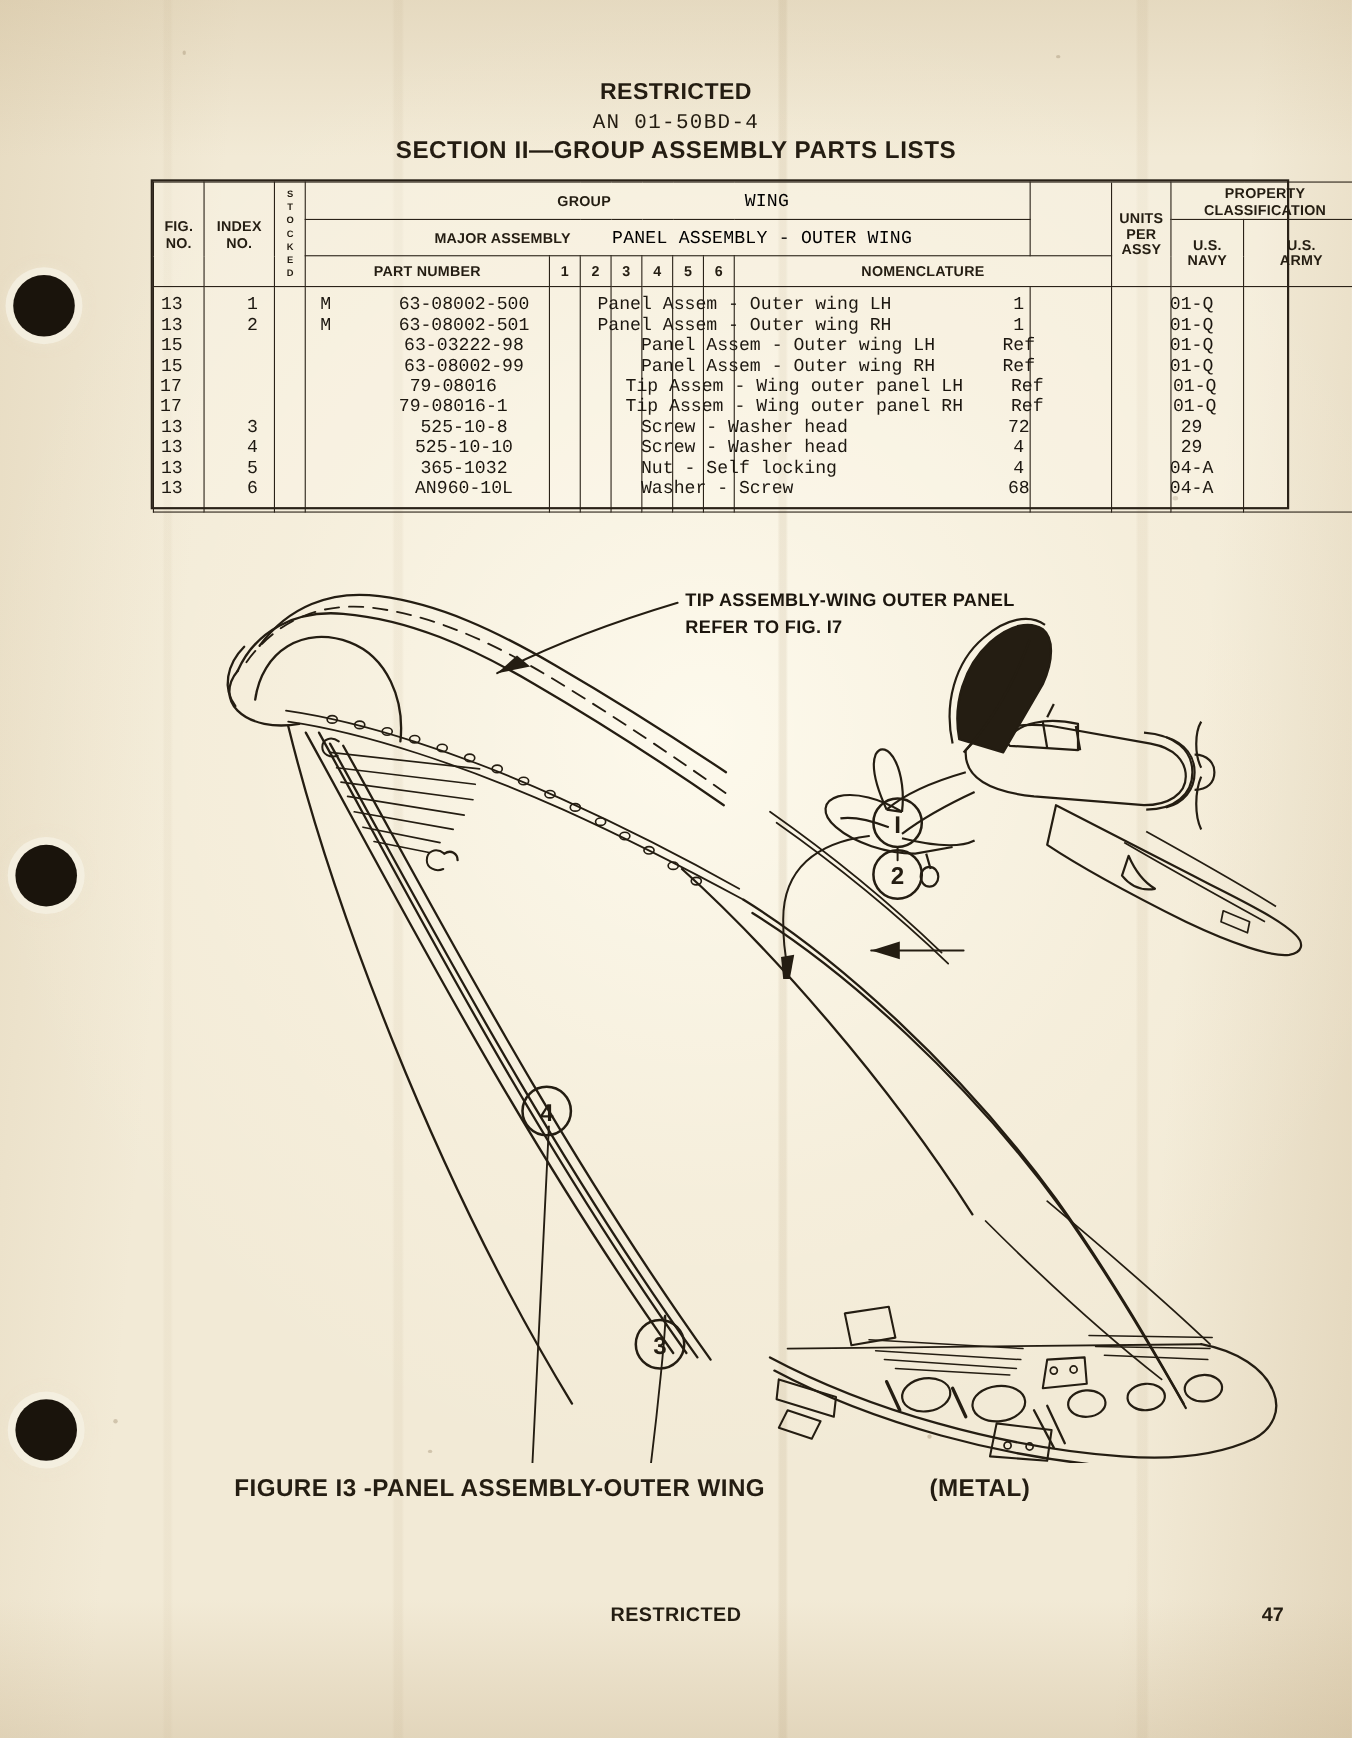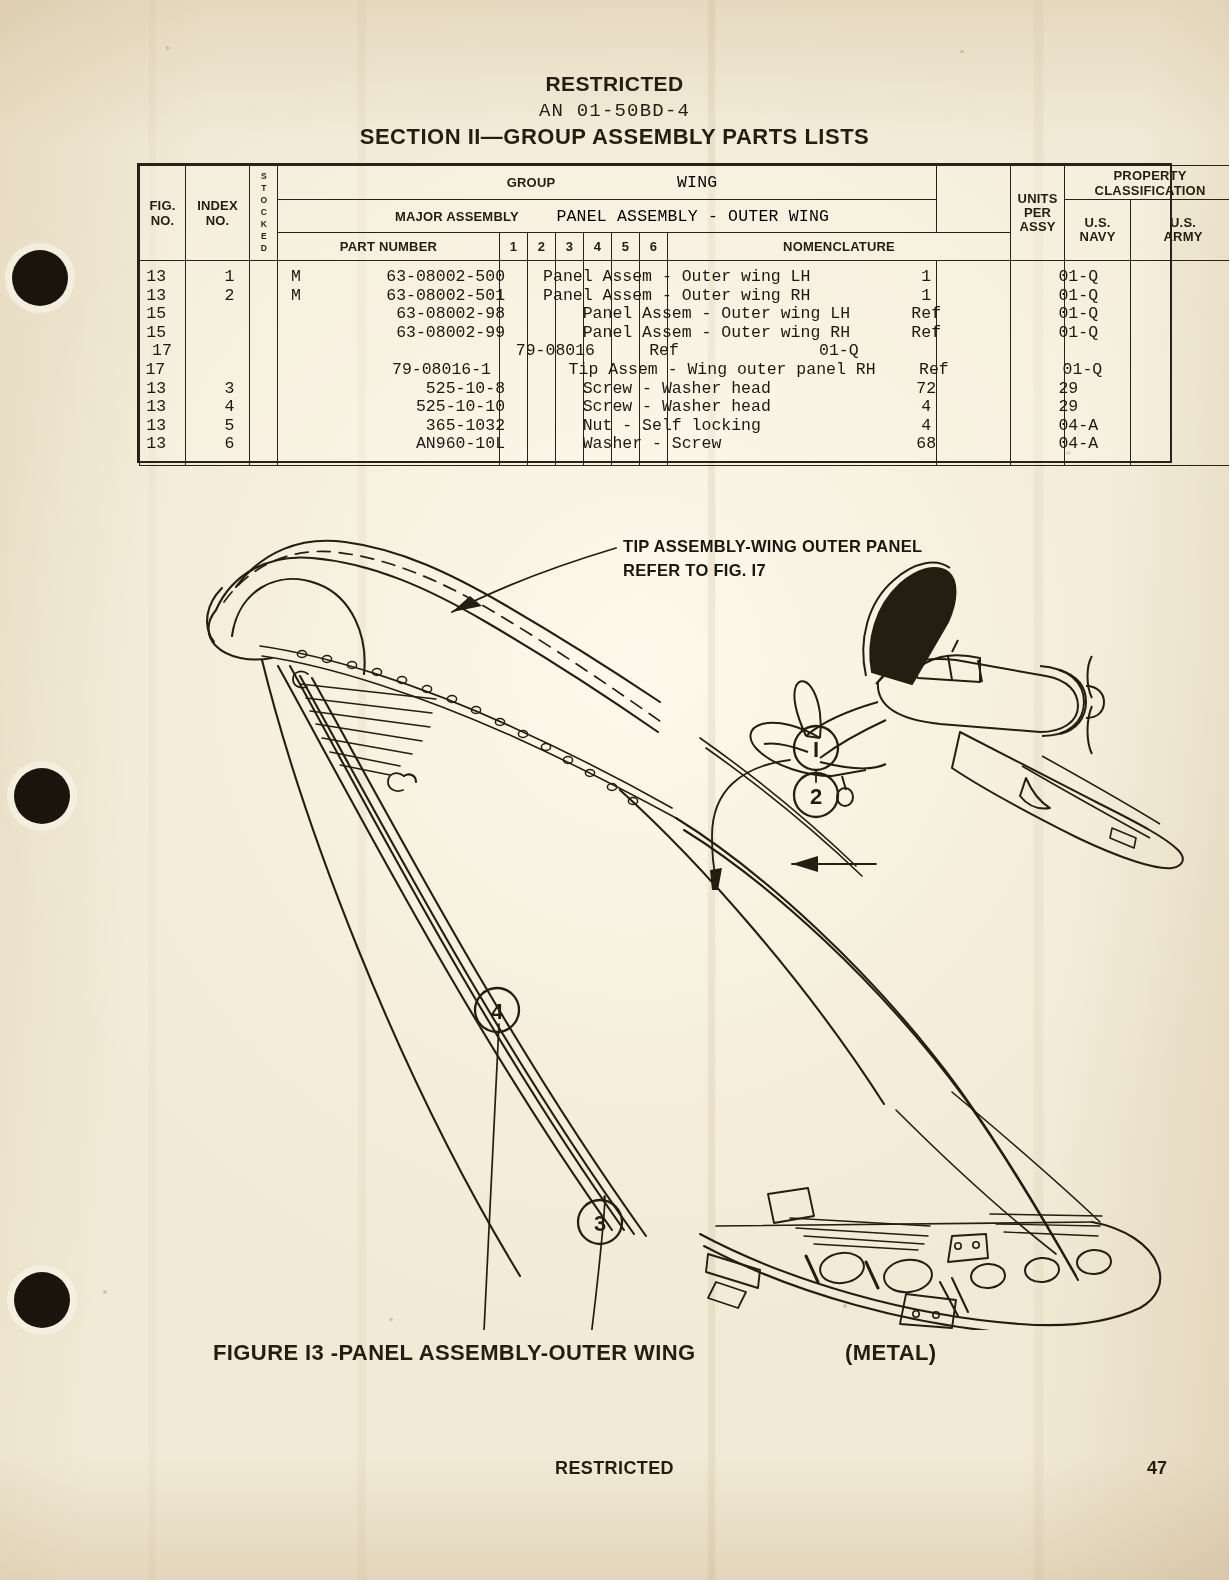--- a/index.html
+++ b/index.html
@@ -112,25 +112,25 @@
     line-height: 18.6px;
     font-family: "Liberation Mono", monospace;
     font-size: 16.5px;
     color: #1d1811;
     white-space: pre;
     gap: 32px;
   }
   .c-fig   { width: 46px; text-align: center; }
   .c-idx   { width: 64px; text-align: center; }
   .c-stk   { width: 28px; text-align: center; }
-  .c-part  { width: 222px; text-align: right; box-sizing: border-box; }
+  .c-part  { width: 222px; text-align: center; box-sizing: border-box; }
   .c-nom   { width: 437px; text-align: left; padding-left: 6px; box-sizing: border-box; }
   .c-units { width: 74px; text-align: center; }
   .c-navy  { width: 54px; text-align: center; }
-  .c-army  { width: 66px; text-align: left; }
+  .c-army  { width: 66px; text-align: center; }
   .c-brit  { width: 40px; }
 
   
   .illus { position: absolute; left: 0; top: 470px; width: 1229px; height: 860px; }
   .callout-text {
     position: absolute;
     font-size: 16.5px;
     font-weight: bold;
     letter-spacing: 0.3px;
     line-height: 1.45;
@@ -270,23 +270,23 @@
         <td></td>
         <td></td>
       </tr>
     </tbody>
       </table>
   </div>
 
   <div class="data-grid" id="data-grid">
       <div class="data-row"><div class="c-fig">13</div><div class="c-idx">1</div><div class="c-stk">M</div><div class="c-part">63-08002-500</div><div class="c-nom">Panel Assem - Outer wing LH</div><div class="c-units">1</div><div class="c-navy"></div><div class="c-army">01-Q</div><div class="c-brit"></div></div>
       <div class="data-row"><div class="c-fig">13</div><div class="c-idx">2</div><div class="c-stk">M</div><div class="c-part">63-08002-501</div><div class="c-nom">Panel Assem - Outer wing RH</div><div class="c-units">1</div><div class="c-navy"></div><div class="c-army">01-Q</div><div class="c-brit"></div></div>
-      <div class="data-row"><div class="c-fig">15</div><div class="c-idx"></div><div class="c-stk"></div><div class="c-part">63-08002-98</div><div class="c-nom">    Panel Assem - Outer wing LH</div><div class="c-units">Ref</div><div class="c-navy"></div><div class="c-army">01-Q</div><div class="c-brit"></div></div>
+      <div class="data-row"><div class="c-fig">15</div><div class="c-idx"></div><div class="c-stk"></div><div class="c-part">63-03222-98</div><div class="c-nom">    Panel Assem - Outer wing LH</div><div class="c-units">Ref</div><div class="c-navy"></div><div class="c-army">01-Q</div><div class="c-brit"></div></div>
       <div class="data-row"><div class="c-fig">15</div><div class="c-idx"></div><div class="c-stk"></div><div class="c-part">63-08002-99</div><div class="c-nom">    Panel Assem - Outer wing RH</div><div class="c-units">Ref</div><div class="c-navy"></div><div class="c-army">01-Q</div><div class="c-brit"></div></div>
-      <div class="data-row"><div class="c-fig">17</div><div class="c-idx"></div><div class="c-stk"></div><div class="c-part">79-08016</div><div class="c-units">Ref</div><div class="c-navy"></div><div class="c-army">01-Q</div><div class="c-brit"></div></div>
+      <div class="data-row"><div class="c-fig">17</div><div class="c-idx"></div><div class="c-stk"></div><div class="c-part">79-08016</div><div class="c-nom">    Tip Assem - Wing outer panel LH</div><div class="c-units">Ref</div><div class="c-navy"></div><div class="c-army">01-Q</div><div class="c-brit"></div></div>
       <div class="data-row"><div class="c-fig">17</div><div class="c-idx"></div><div class="c-stk"></div><div class="c-part">79-08016-1</div><div class="c-nom">    Tip Assem - Wing outer panel RH</div><div class="c-units">Ref</div><div class="c-navy"></div><div class="c-army">01-Q</div><div class="c-brit"></div></div>
       <div class="data-row"><div class="c-fig">13</div><div class="c-idx">3</div><div class="c-stk"></div><div class="c-part">525-10-8</div><div class="c-nom">    Screw - Washer head</div><div class="c-units">72</div><div class="c-navy"></div><div class="c-army">29</div><div class="c-brit"></div></div>
       <div class="data-row"><div class="c-fig">13</div><div class="c-idx">4</div><div class="c-stk"></div><div class="c-part">525-10-10</div><div class="c-nom">    Screw - Washer head</div><div class="c-units">4</div><div class="c-navy"></div><div class="c-army">29</div><div class="c-brit"></div></div>
       <div class="data-row"><div class="c-fig">13</div><div class="c-idx">5</div><div class="c-stk"></div><div class="c-part">365-1032</div><div class="c-nom">    Nut - Self locking</div><div class="c-units">4</div><div class="c-navy"></div><div class="c-army">04-A</div><div class="c-brit"></div></div>
       <div class="data-row"><div class="c-fig">13</div><div class="c-idx">6</div><div class="c-stk"></div><div class="c-part">AN960-10L</div><div class="c-nom">    Washer - Screw</div><div class="c-units">68</div><div class="c-navy"></div><div class="c-army">04-A</div><div class="c-brit"></div></div>
     </div>
 
   <div class="illus">
     <svg width="1229" height="860" viewBox="0 0 1229 860">
       <g fill="none" stroke="#241d12" stroke-width="2.1" stroke-linecap="round" stroke-linejoin="round">

